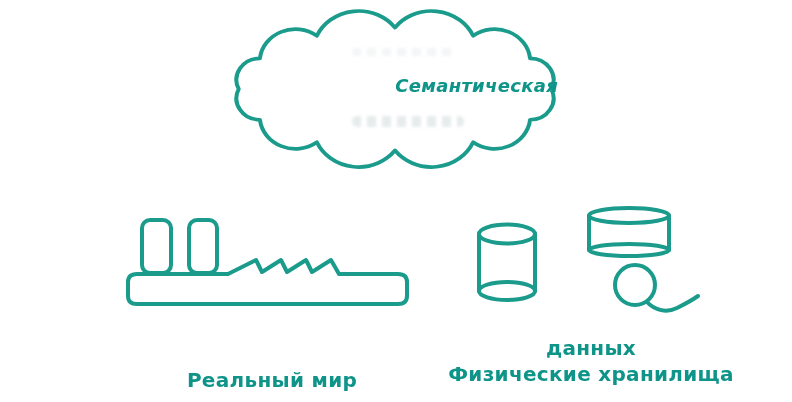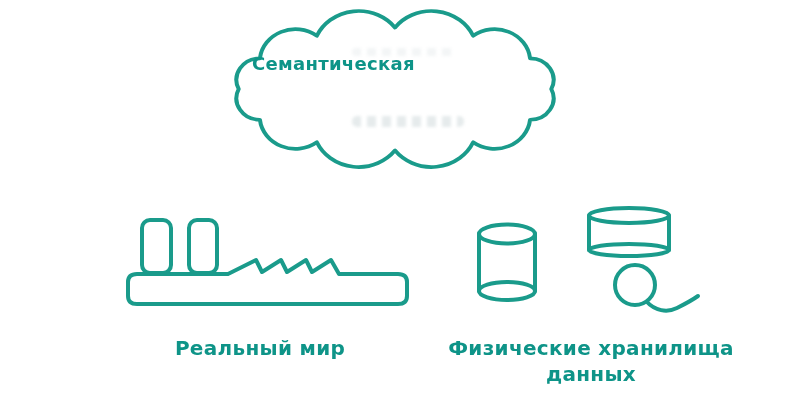--- a/index.html
+++ b/index.html
@@ -10,29 +10,30 @@
   html,body{margin:0;padding:0;background:#ffffff;}
   .canvas{
     position:relative;width:792px;height:402px;background:#ffffff;
     overflow:hidden;font-family:"DejaVu Sans","Liberation Sans",sans-serif;
   }
   .abs{position:absolute;}
   svg{display:block;overflow:visible;}
   .stroke{fill:none;stroke:var(--accent);stroke-linejoin:round;stroke-linecap:round;}
   .fillwhite{fill:#ffffff;}
   .cloud-label{
-    left:252px;top:50px;width:306px;text-align:left;
+    left:252px;top:72px;width:306px;text-align:right;
     color:var(--label-text);font-weight:700;font-size:18px;line-height:27px;
     letter-spacing:.3px;
+    font-style:italic;
   }
   .bottom-label{
     top:335px;text-align:center;color:var(--label-text);
     font-weight:700;font-size:20px;line-height:26px;letter-spacing:.3px;
   }
-  .label-real{left:114px;width:292px;}
+  .label-real{left:126px;width:292px;margin-top:32px;}
   .label-storage{left:445px;width:292px;}
   .artifact-smudge{
     border-radius:5px;filter:blur(1.6px);
     background:repeating-linear-gradient(90deg,var(--artifact) 0 9px,transparent 9px 15px);
   }
   .smudge-top{left:352px;top:48px;width:104px;height:8px;opacity:.14;}
   .smudge-bottom{left:352px;top:116px;width:112px;height:11px;opacity:.30;}
 </style>
 </head>
 <body>
@@ -92,17 +93,17 @@
   <svg class="abs" style="left:610px;top:260px;" width="95" height="55" viewBox="0 0 95 55">
     <path class="stroke" stroke-width="4" d="M 36 41 C 45 51 57 53 67 48 C 75 44 81 41 88 36"></path>
     <circle class="stroke fillwhite" stroke-width="4" cx="25" cy="25" r="20"></circle>
   </svg>
 
   <div class="abs bottom-label label-real">
     <div>Реальный мир</div>
   </div>
 
   <div class="abs bottom-label label-storage">
+    <div>данных</div>
     <div>Физические хранилища</div>
-    <div>данных</div>
   </div>
 
 </div>
 
 </body></html>

